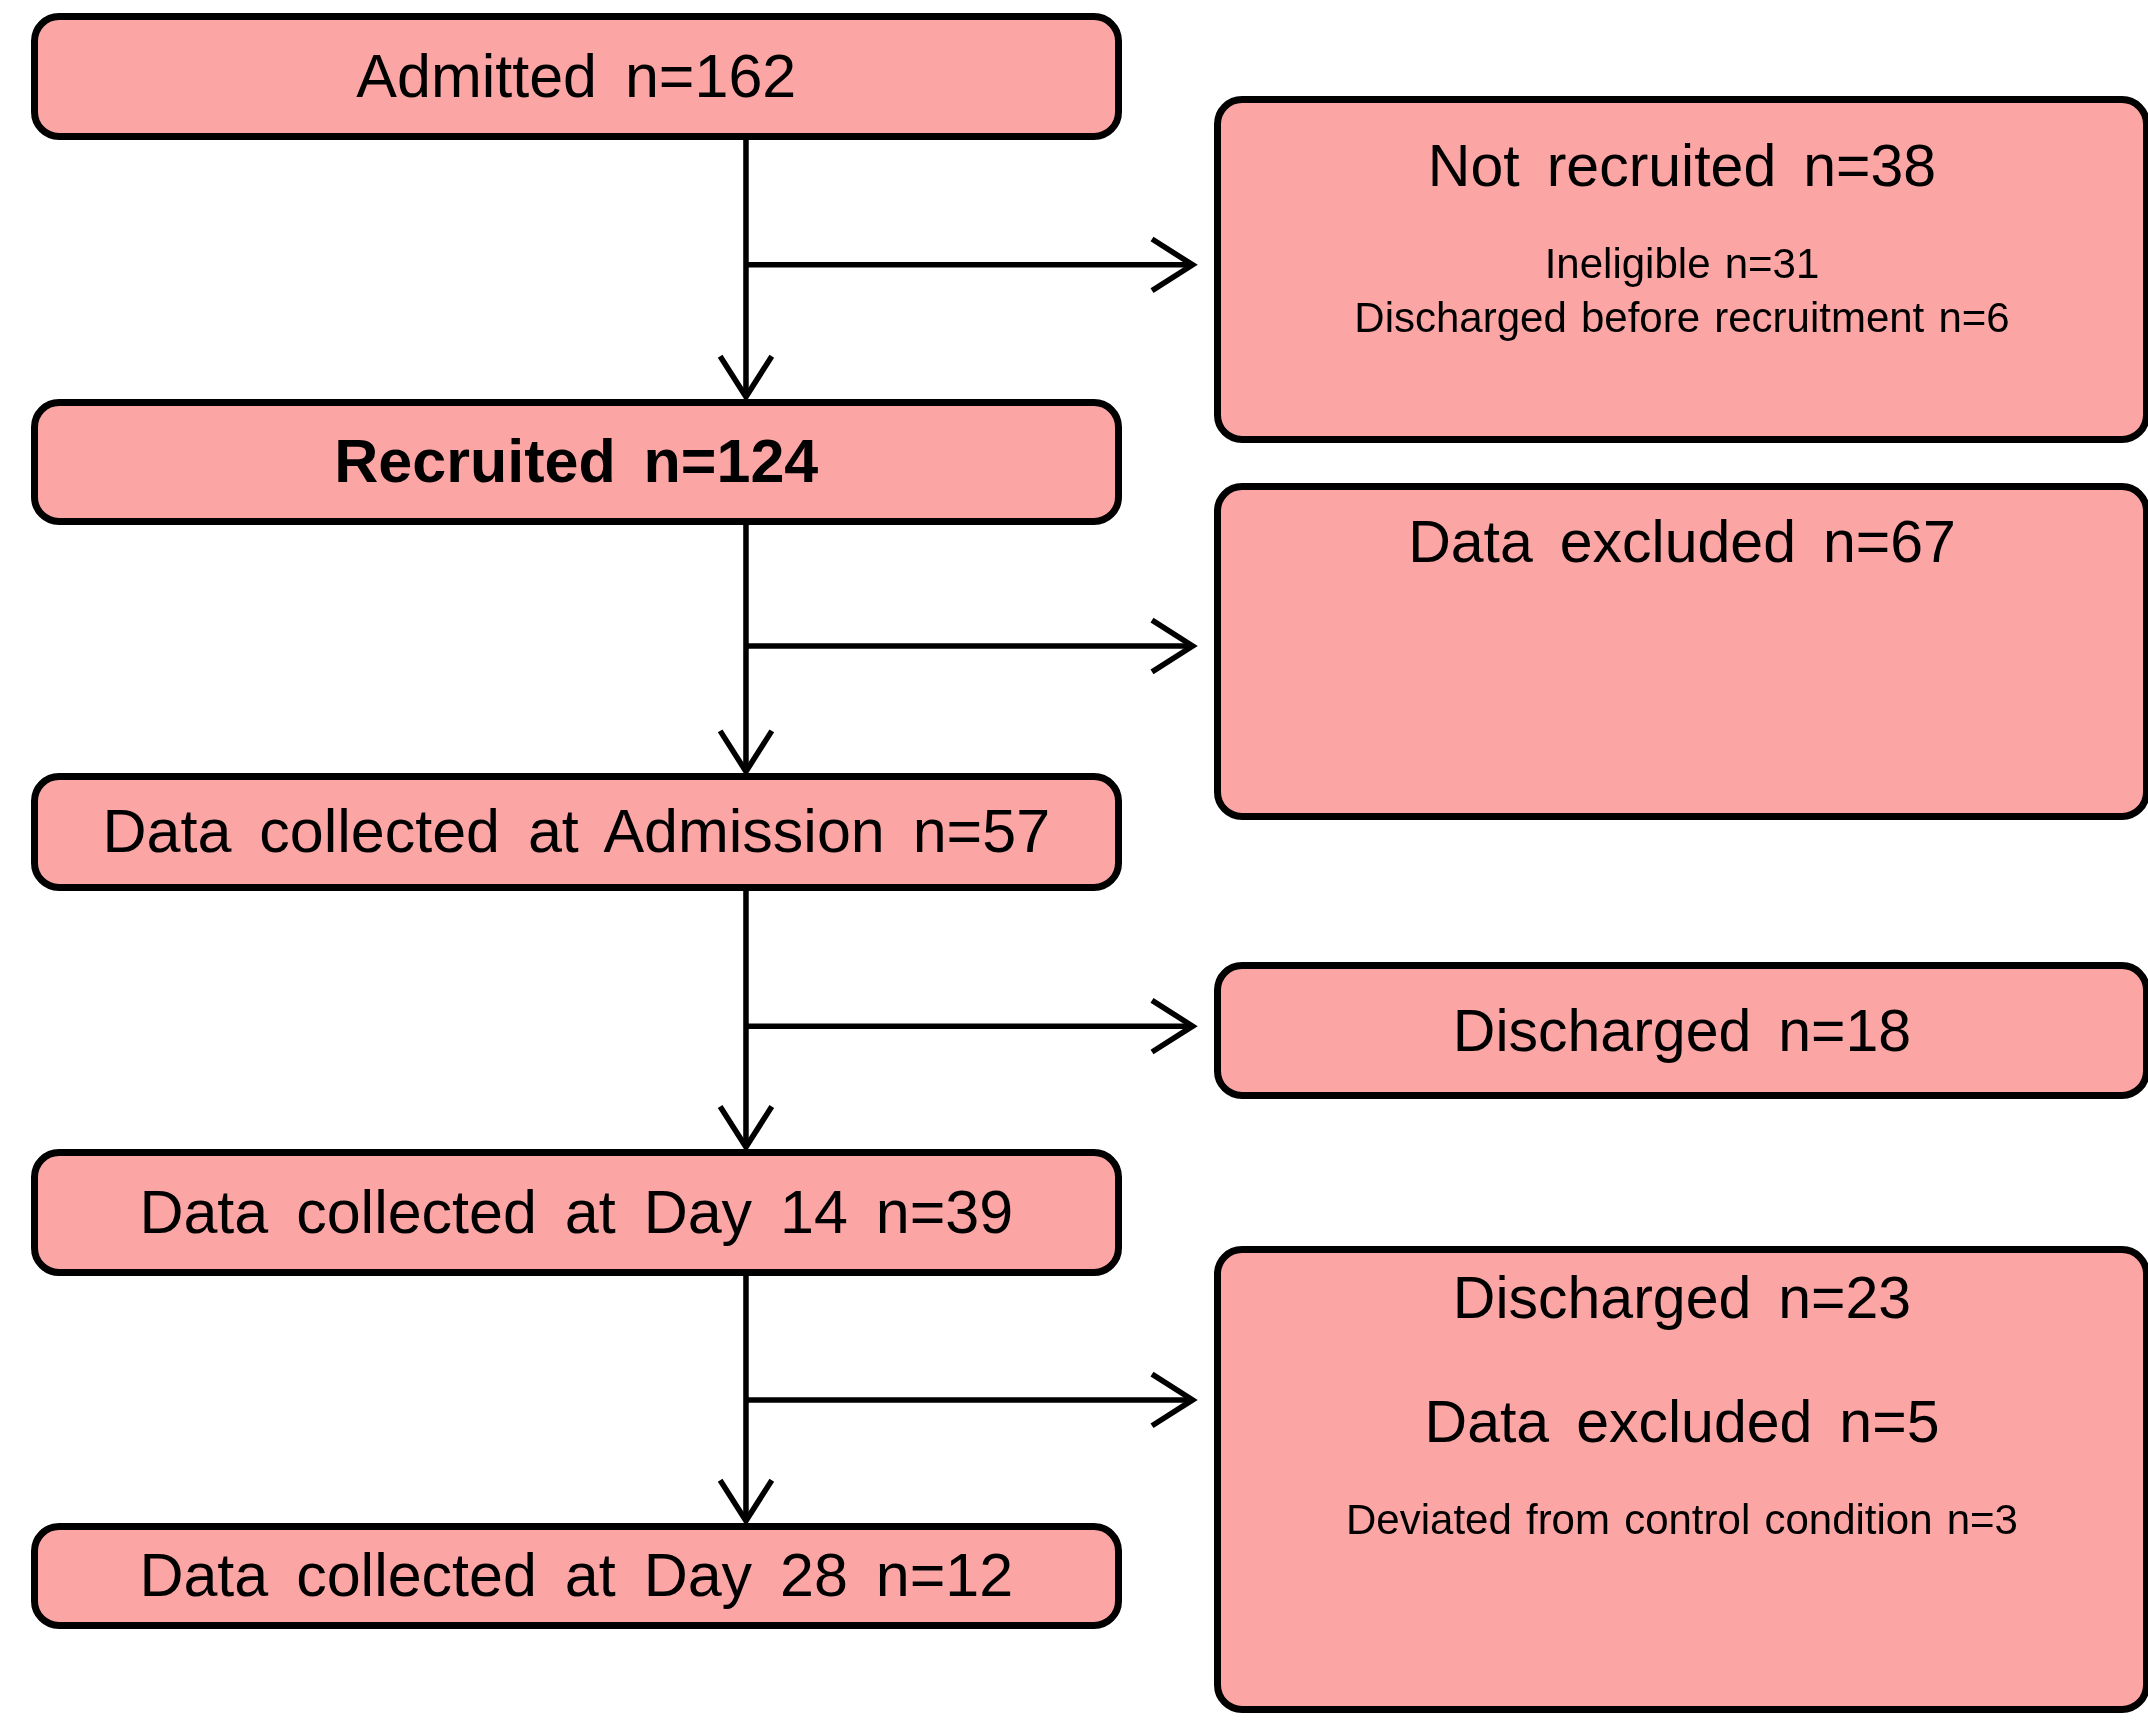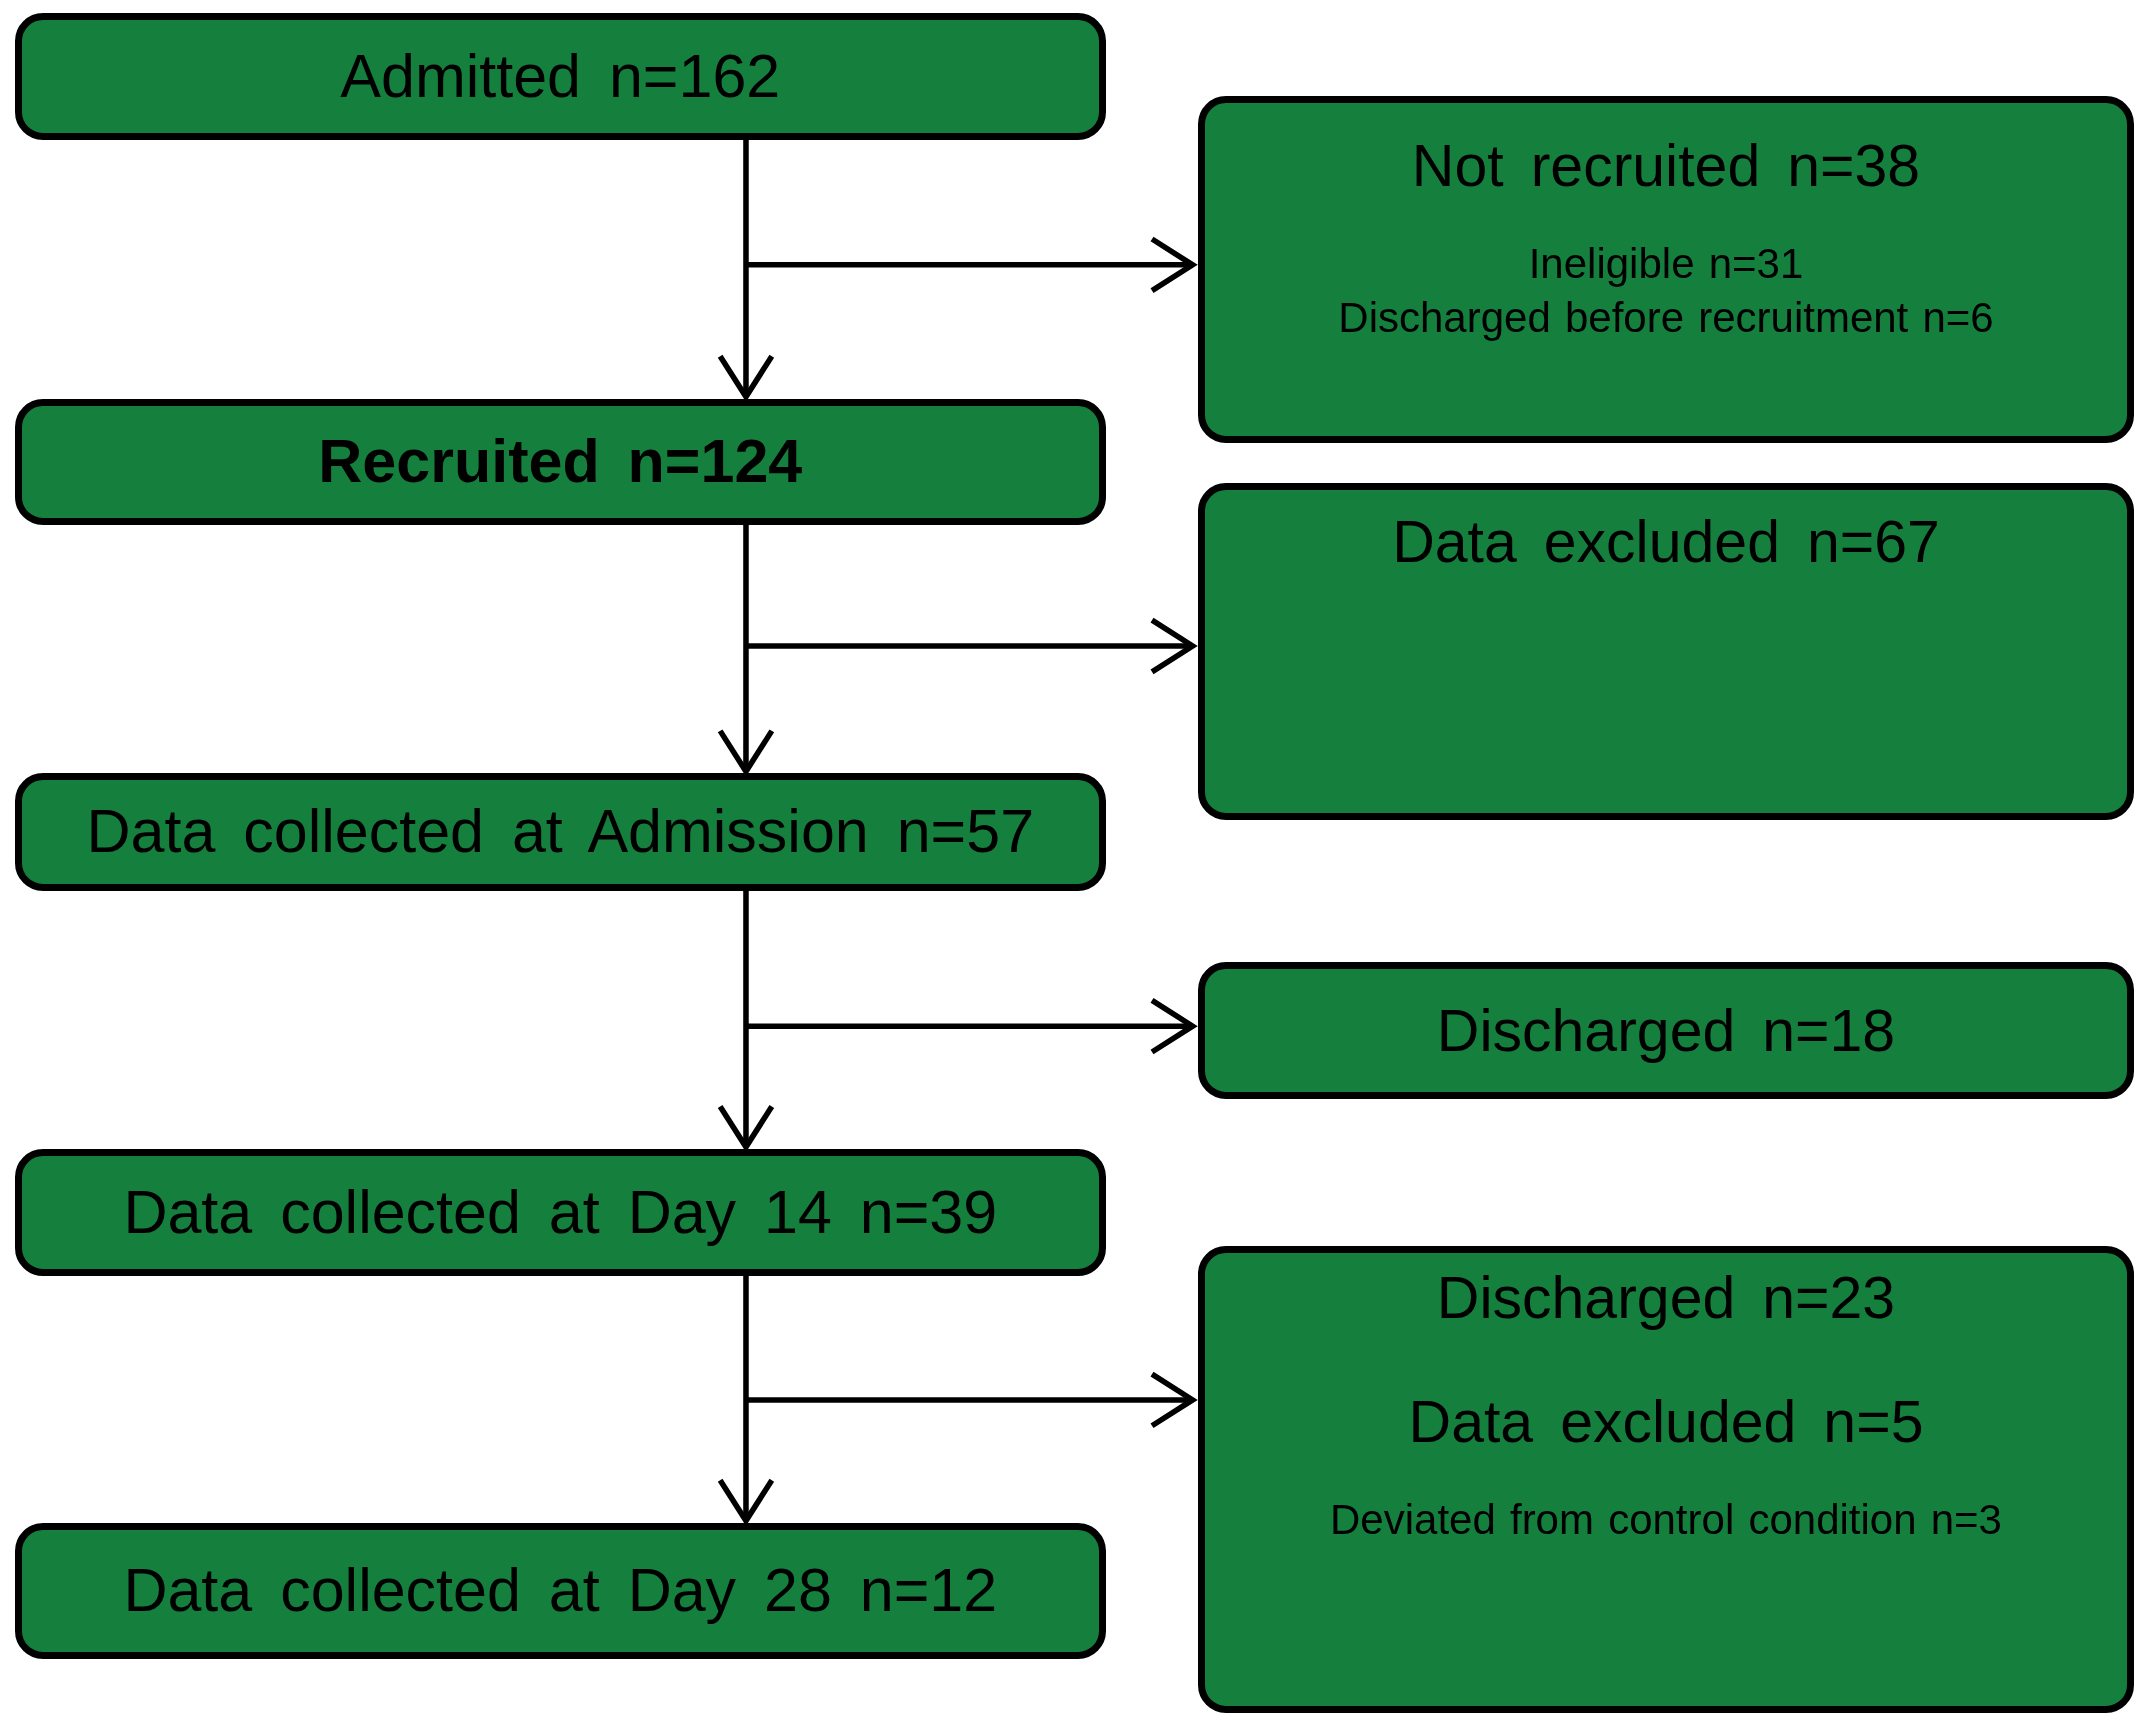--- a/index.html
+++ b/index.html
@@ -22,40 +22,41 @@
     height: 1722px;
   }
   .arrows line, .arrows polyline {
     stroke: #000;
     stroke-width: 6;
     fill: none;
     stroke-linejoin: miter;
   }
   .box {
     position: absolute;
-    background: #15803d;
+    background: #fca5a5;
     border: 7.4px solid #000;
     border-radius: 28px;
     display: flex;
     align-items: center;
     justify-content: center;
     text-align: center;
+    margin-left: 16px;
   }
   .left-box { left: 14.8px; width: 1091px; }
   .side-box {
     left: 1198px; width: 936px;
     flex-direction: column;
     justify-content: flex-start;
     align-items: center;
   }
   .box-a { top: 13px;   height: 127px; }
   .box-b { top: 399px;  height: 126px; font-weight: bold; }
   .box-c { top: 773px;  height: 118px; }
   .box-d { top: 1149px; height: 127px; }
-  .box-e { top: 1523px; height: 136px; }
+  .box-e { top: 1523px; height: 106px; }
 
   .box-r1 { top: 96px;  height: 347px; padding-top: 22px; }
   .box-r2 { top: 483px;  height: 337px; padding-top: 11px; }
   .box-r3 { top: 962px; height: 137px; justify-content: center; }
   .box-r4 { top: 1246px; height: 467px; padding-top: 3.7px; }
 
   .box-label {
     font-size: 61px;
     line-height: 1.2;
     word-spacing: 0.18em;

